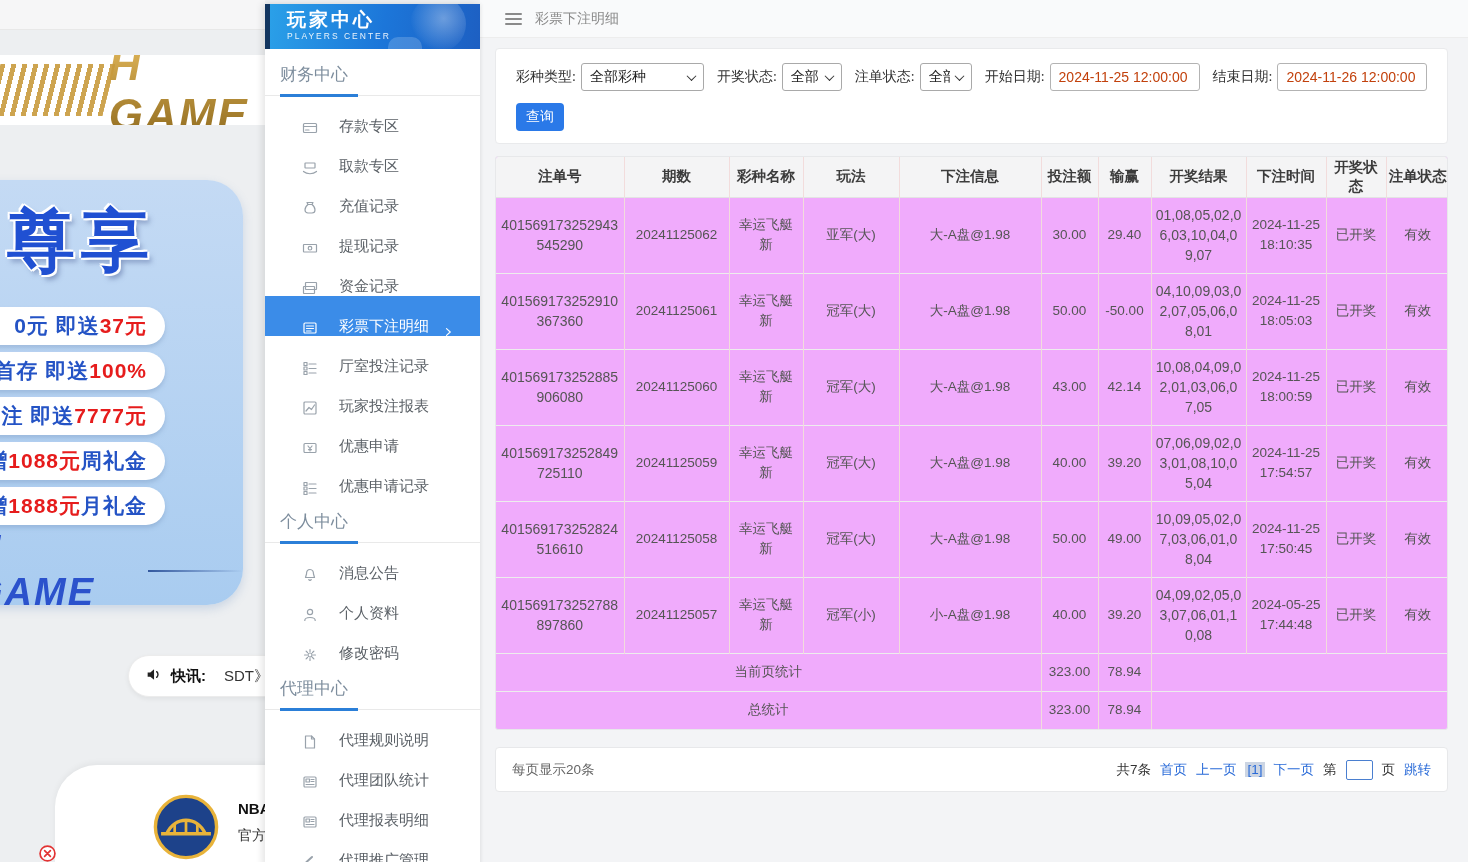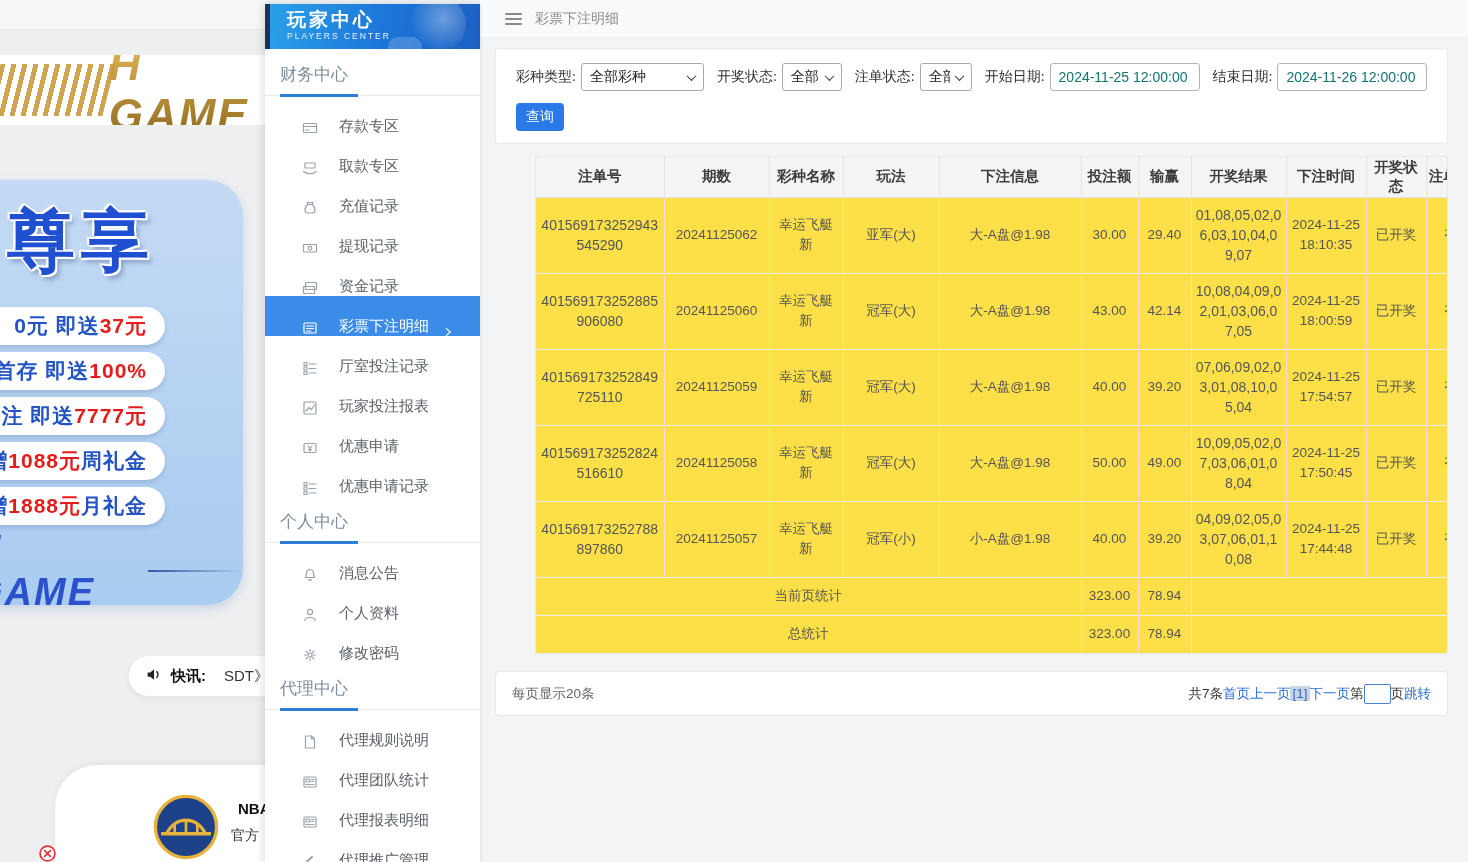--- a/index.html
+++ b/index.html
@@ -33,21 +33,21 @@
   .lp-ticker { position:absolute; left:128px; top:655px; width:330px; height:42px; background:#fff; border:1px solid #ececec;
       border-radius:21px; box-shadow:0 2px 5px rgba(0,0,0,.06); display:flex; align-items:center; padding:0 16px; }
   .lp-ticker svg { width:17px; height:17px; }
   .tk-label { font-size:15px; font-weight:bold; color:#111; margin-left:9px; }
   .tk-text { font-size:15px; color:#333; margin-left:18px; }
   .lp-nba { position:absolute; left:55px; top:765px; width:280px; height:97px; background:#fff;
       border-radius:42px 18px 0 0; box-shadow:0 -2px 6px rgba(0,0,0,.05); }
   .nba-logo { position:absolute; left:97px; top:28px; width:68px; height:68px; }
   .nba-logo svg { width:68px; height:68px; }
   .nba-l1 { position:absolute; left:183px; top:35px; font-size:15px; font-weight:bold; color:#111; }
-  .nba-l2 { position:absolute; left:176px; top:62px; font-size:14px; color:#333; }
+  .nba-l2 { position:absolute; left:183px; top:62px; font-size:14px; color:#333; }
   .lp-close { position:absolute; left:39px; top:845px; width:17px; height:17px; cursor:pointer; }
   .lp-close svg { width:17px; height:17px; }
 
   
   .sidebar { position:absolute; left:265px; top:4px; width:215px; height:862px; background:#fff;
       box-shadow:-3px 0 7px rgba(0,0,0,.10), 2px 0 3px rgba(0,0,0,.04); z-index:5; }
   .sb-header { position:relative; height:45px; background:linear-gradient(100deg,#2ba2e9 0%,#1c76d9 55%,#1d5fc2 100%);
       padding:5px 0 0 22px; overflow:hidden; }
   .sb-header::before { content:""; position:absolute; left:0; top:0; width:5px; height:100%; background:#12355f; }
   .sb-header::after { content:""; position:absolute; right:14px; top:-8px; width:56px; height:56px; border-radius:50%;
@@ -77,41 +77,41 @@
 
   .filter-card { background:#fff; border:1px solid #e9eaec; border-radius:4px; padding:14px 20px 12px; }
   .f-row { display:flex; align-items:center; flex-wrap:nowrap; }
   .f-label { font-size:14px; color:#333; margin-right:5px; white-space:nowrap;font-family:Liberation Serif, serif; }
   .f-group { display:flex; align-items:center; margin-right:13px; }
   .sel { display:inline-flex; align-items:center; border:1px solid #a9a9a9; border-radius:3px; height:28px;
       padding:0 8px; background:#fff; font-size:14px; color:#222; cursor:pointer; }
   .sel-v { flex:1; overflow:hidden; white-space:nowrap; }
   .chev { width:7px; height:7px; border-right:1.7px solid #333; border-bottom:1.7px solid #333;
       transform:rotate(45deg) translate(-1px,-1px); margin-left:6px; flex:0 0 auto; }
-  .dt { width:150px; height:28px; border:1px solid #b3b3b3; border-radius:3px; font-size:14px; color:#0f766e;
+  .dt { width:150px; height:28px; border:1px solid #b3b3b3; border-radius:3px; font-size:14px; color:#c2410c;
       padding:0 8px; font-family:inherit; }
   .btn-query { margin-top:12px; width:48px; height:28px; background:#2a79e8; border:none; border-radius:4px;
       color:#fff; font-size:14px; cursor:pointer; font-family:inherit; }
 
-  .table-card { margin-top:12px; background:#fde047; border:1px solid #e7e8ea; border-radius:3px; overflow:hidden;margin-left:40px; }
+  .table-card { margin-top:12px; background:#f0abfc; border:1px solid #e7e8ea; border-radius:3px; overflow:hidden; }
   table { width:100%; border-collapse:collapse; table-layout:fixed; }
   th { height:40px; background:#f4f4f5; color:#3c3c3c; font-size:14.5px; font-weight:bold;
       border-left:1px solid #f2dcdc; border-bottom:1px solid #e3e3e3; padding:0 2px; }
   th:first-child { border-left:none; }
   td { height:76px; text-align:center; vertical-align:middle; color:#555; font-size:13.5px;
       border-left:1px solid #f2dcdc; border-top:1px solid #ededed; padding:4px 4px; line-height:1.45; }
   td:first-child { border-left:none; }
   tr:first-child td { border-top:none; }
   td.ba { word-break:break-all; font-size:14px; }
   tr.sumrow td { height:38px; font-size:13.5px; color:#555; }
 
   .pager { margin-top:17px; background:#fff; border:1px solid #e7e8ea; border-radius:4px; height:45px;
       display:flex; align-items:center; justify-content:space-between; padding:0 16px; }
   .pg-left { font-size:13.5px; color:#666; }
-  .pg-right { display:flex; align-items:center; font-size:13.5px; color:#333; }
+  .pg-right { display:flex; align-items:center; gap:9px; font-size:13.5px; color:#333; }
   .pg-link { color:#2a6bd8; cursor:pointer; }
   .pg-cur { color:#2a6bd8; background:#ccd5e3; padding:0 2px; cursor:pointer; }
   .pg-input { width:27px; height:20px; border:1px solid #4a7fd0; border-radius:2px; }
 </style>
 </head>
 <body>
 
 <div id="stage">
 
   <div class="left-page">
@@ -448,20 +448,33 @@
                 <td>亚军(大)</td>
                 <td>大-A盘@1.98</td>
                 <td>30.00</td>
                 <td>29.40</td>
                 <td class="ba">01,08,05,02,06,03,10,04,09,07</td>
                 <td>2024-11-25 18:10:35</td>
                 <td>已开奖</td>
                 <td>有效</td>
               </tr>
               <tr>
+                <td class="ba">401569173252910367360</td>
+                <td>20241125061</td>
+                <td>幸运飞艇新</td>
+                <td>冠军(大)</td>
+                <td>大-A盘@1.98</td>
+                <td>50.00</td>
+                <td>-50.00</td>
+                <td class="ba">04,10,09,03,02,07,05,06,08,01</td>
+                <td>2024-11-25 18:05:03</td>
+                <td>已开奖</td>
+                <td>有效</td>
+              </tr>
+              <tr>
                 <td class="ba">401569173252885906080</td>
                 <td>20241125060</td>
                 <td>幸运飞艇新</td>
                 <td>冠军(大)</td>
                 <td>大-A盘@1.98</td>
                 <td>43.00</td>
                 <td>42.14</td>
                 <td class="ba">10,08,04,09,02,01,03,06,07,05</td>
                 <td>2024-11-25 18:00:59</td>
                 <td>已开奖</td>
@@ -495,21 +508,21 @@
               </tr>
               <tr>
                 <td class="ba">401569173252788897860</td>
                 <td>20241125057</td>
                 <td>幸运飞艇新</td>
                 <td>冠军(小)</td>
                 <td>小-A盘@1.98</td>
                 <td>40.00</td>
                 <td>39.20</td>
                 <td class="ba">04,09,02,05,03,07,06,01,10,08</td>
-                <td>2024-11-25 17:44:48</td>
+                <td>2024-05-25 17:44:48</td>
                 <td>已开奖</td>
                 <td>有效</td>
               </tr>
               <tr class="sumrow">
                 <td colspan="5">当前页统计</td>
                 <td>323.00</td>
                 <td>78.94</td>
                 <td colspan="4"></td>
               </tr>
               <tr class="sumrow">

